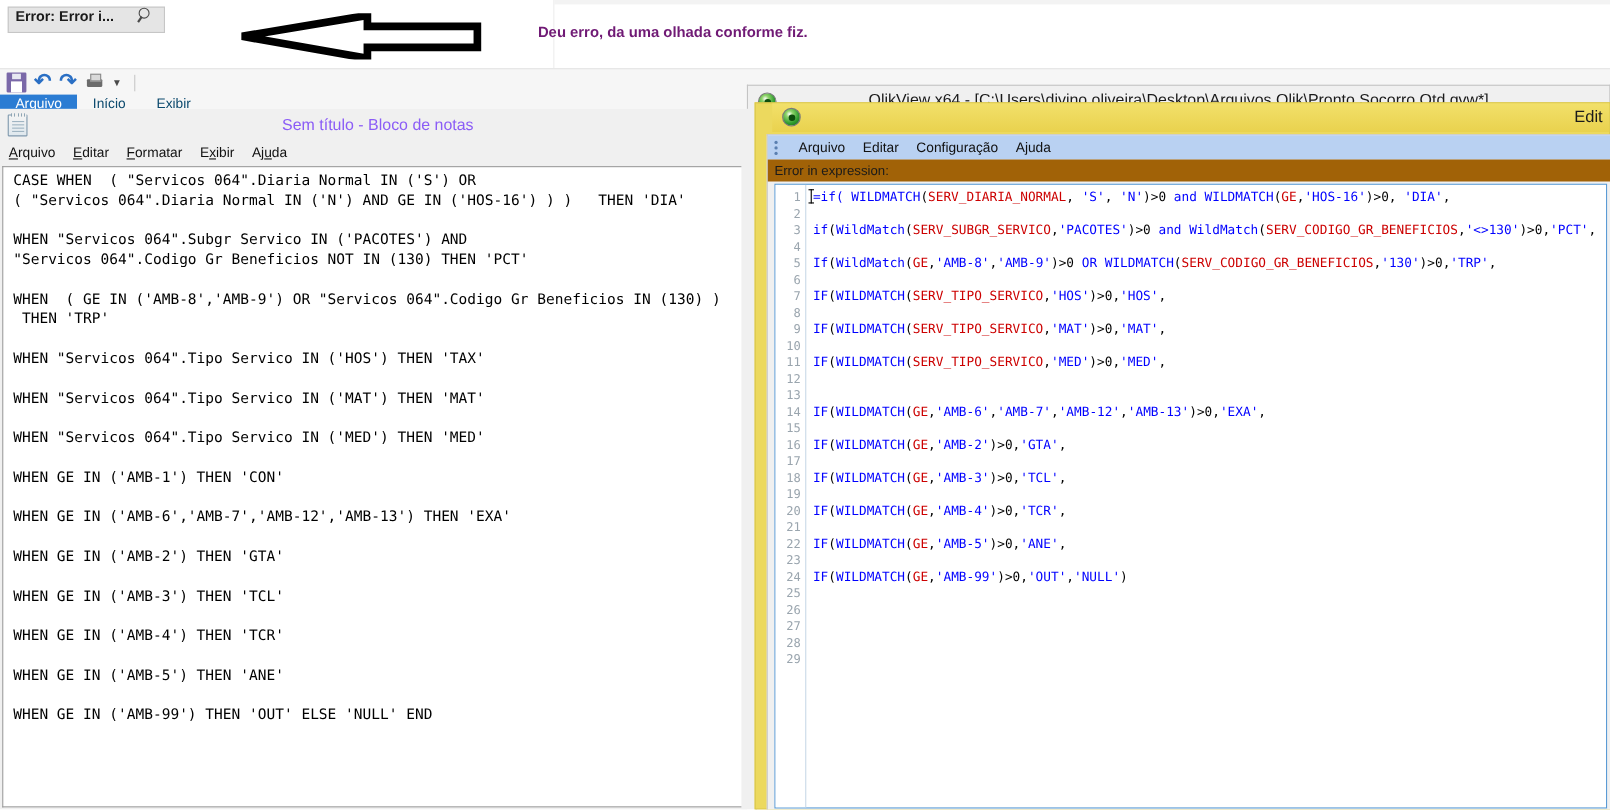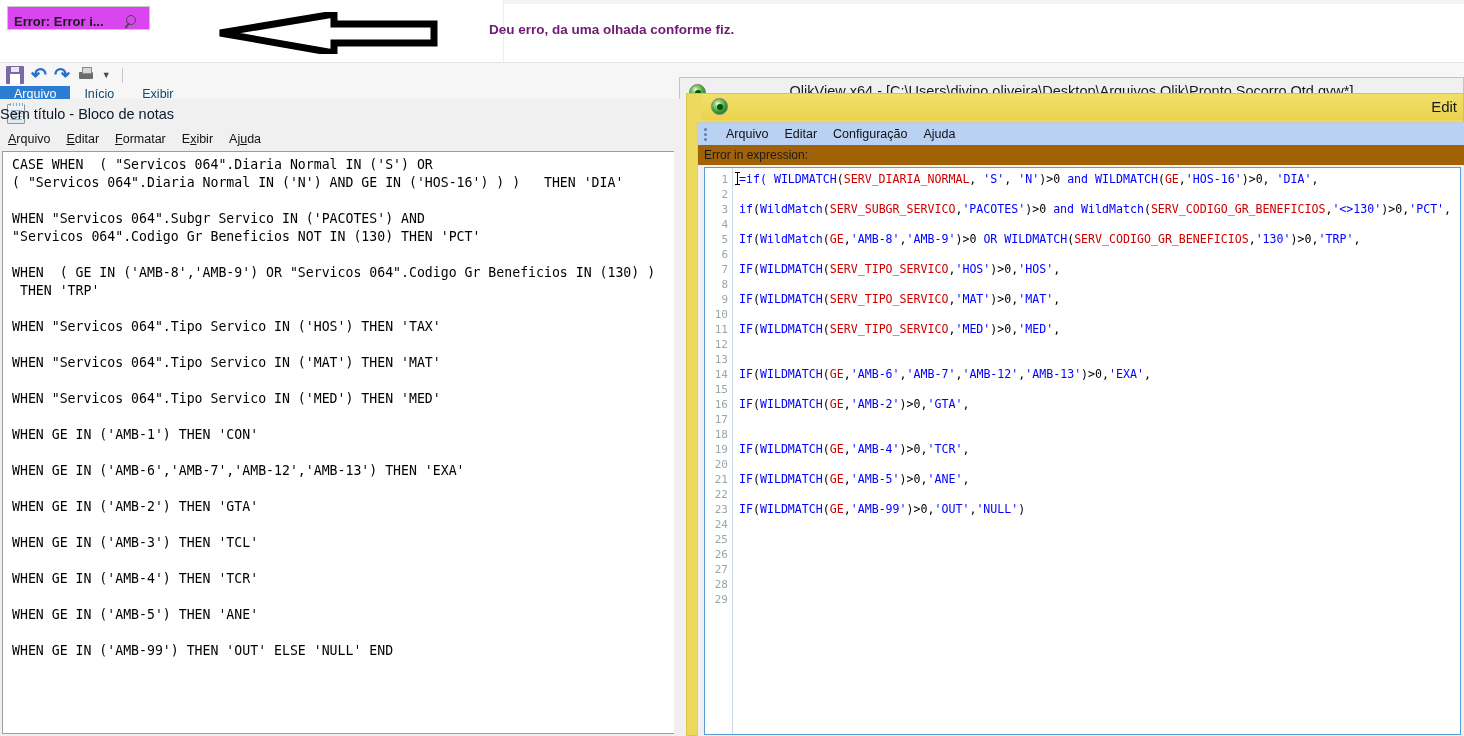--- a/index.html
+++ b/index.html
@@ -15,22 +15,22 @@
   .top-strip {
     position: absolute; left: 0; top: 0; width: 1464px; height: 5px;
     background: #ffffff;
   }
   .top-strip-a { position:absolute; left:253px; top:0; width:46px; height:4px; background:#d4d4d4; }
   .top-strip-b { position:absolute; left:299px; top:0; width:1165px; height:4px; background:#f3f3f3; }
 
   
   .error-field {
     position: absolute; left: 7px; top: 6px; width: 143px; height: 24px;
-    background: #d946ef; border: 1px solid #c6c6c6;
-    display: flex; align-items: flex-end; padding: 0 6px;
+    background: #e5e5e5; border: 1px solid #c6c6c6;
+    display: flex; align-items: flex-start; padding: 0 6px;
   }
   .error-field-text {
     font-size: 13px; font-weight: bold; color: #1b1b1b;
     flex: 1; white-space: nowrap; overflow: hidden;
   }
   .magnifier {
     width: 14px; height: 14px; position: relative; flex: none; margin-right: 4px;
   }
   .magnifier::before {
     content: ""; position: absolute; left: 1px; top: 0;
@@ -97,22 +97,22 @@
   }
   .np-icon::before {
     content:""; position:absolute; left:2px; top:-2px; width:14px; height:3px;
     background: repeating-linear-gradient(90deg,#8fa6b5 0 1px,#f0f0f0 1px 3px);
   }
   .np-icon::after {
     content:""; position:absolute; left:3px; top:5px; width:11px; height:1px;
     background:#9fb4c2; box-shadow: 0 3px 0 #9fb4c2, 0 6px 0 #9fb4c2, 0 9px 0 #9fb4c2;
   }
   .np-title {
-    position: absolute; left: 0; right: 0; text-align: left;
-    font-size: 14.5px; color: #0f172a;
+    position: absolute; left: 0; right: 0; text-align: center;
+    font-size: 14.5px; color: #8b5cf6;
   }
   .np-menubar {
     height: 22px; background: #f0f0f0; display: flex; align-items: center;
     padding-left: 8px; gap: 16px; border-bottom: 1px solid #f0f0f0;
   }
   .np-menu { font-size: 12.5px; color: #111111; }
   .np-menu u { text-decoration: underline; }
   .np-textarea {
     position: absolute; left: 2px; top: 52px; width: 672px; height: 583px;
     background: #ffffff; border: 1px solid #9c9c9c; border-right: none;
@@ -368,20 +368,21 @@
             <div class="cl">&nbsp;</div>
             <div class="cl"><span class="tok-blue">IF</span><span class="tok-blk">(</span><span class="tok-blue">WILDMATCH</span><span class="tok-blk">(</span><span class="tok-red">SERV_TIPO_SERVICO</span><span class="tok-blk">,</span><span class="tok-blue">'MAT'</span><span class="tok-blk">)&gt;0,</span><span class="tok-blue">'MAT'</span><span class="tok-blk">,</span></div>
             <div class="cl">&nbsp;</div>
             <div class="cl"><span class="tok-blue">IF</span><span class="tok-blk">(</span><span class="tok-blue">WILDMATCH</span><span class="tok-blk">(</span><span class="tok-red">SERV_TIPO_SERVICO</span><span class="tok-blk">,</span><span class="tok-blue">'MED'</span><span class="tok-blk">)&gt;0,</span><span class="tok-blue">'MED'</span><span class="tok-blk">,</span></div>
             <div class="cl">&nbsp;</div>
             <div class="cl">&nbsp;</div>
             <div class="cl"><span class="tok-blue">IF</span><span class="tok-blk">(</span><span class="tok-blue">WILDMATCH</span><span class="tok-blk">(</span><span class="tok-red">GE</span><span class="tok-blk">,</span><span class="tok-blue">'AMB-6'</span><span class="tok-blk">,</span><span class="tok-blue">'AMB-7'</span><span class="tok-blk">,</span><span class="tok-blue">'AMB-12'</span><span class="tok-blk">,</span><span class="tok-blue">'AMB-13'</span><span class="tok-blk">)&gt;0,</span><span class="tok-blue">'EXA'</span><span class="tok-blk">,</span></div>
             <div class="cl">&nbsp;</div>
             <div class="cl"><span class="tok-blue">IF</span><span class="tok-blk">(</span><span class="tok-blue">WILDMATCH</span><span class="tok-blk">(</span><span class="tok-red">GE</span><span class="tok-blk">,</span><span class="tok-blue">'AMB-2'</span><span class="tok-blk">)&gt;0,</span><span class="tok-blue">'GTA'</span><span class="tok-blk">,</span></div>
             <div class="cl">&nbsp;</div>
+            <div class="cl"><span class="tok-blue">IF</span><span class="tok-blk">(</span><span class="tok-blue">WILDMATCH</span><span class="tok-blk">(</span><span class="tok-red">GE</span><span class="tok-blk">,</span><span class="tok-blue">'AMB-3'</span><span class="tok-blk">)&gt;0,</span><span class="tok-blue">'TCL'</span><span class="tok-blk">,</span></div>
             <div class="cl">&nbsp;</div>
             <div class="cl"><span class="tok-blue">IF</span><span class="tok-blk">(</span><span class="tok-blue">WILDMATCH</span><span class="tok-blk">(</span><span class="tok-red">GE</span><span class="tok-blk">,</span><span class="tok-blue">'AMB-4'</span><span class="tok-blk">)&gt;0,</span><span class="tok-blue">'TCR'</span><span class="tok-blk">,</span></div>
             <div class="cl">&nbsp;</div>
             <div class="cl"><span class="tok-blue">IF</span><span class="tok-blk">(</span><span class="tok-blue">WILDMATCH</span><span class="tok-blk">(</span><span class="tok-red">GE</span><span class="tok-blk">,</span><span class="tok-blue">'AMB-5'</span><span class="tok-blk">)&gt;0,</span><span class="tok-blue">'ANE'</span><span class="tok-blk">,</span></div>
             <div class="cl">&nbsp;</div>
             <div class="cl"><span class="tok-blue">IF</span><span class="tok-blk">(</span><span class="tok-blue">WILDMATCH</span><span class="tok-blk">(</span><span class="tok-red">GE</span><span class="tok-blk">,</span><span class="tok-blue">'AMB-99'</span><span class="tok-blk">)&gt;0,</span><span class="tok-blue">'OUT'</span><span class="tok-blk">,</span><span class="tok-blue">'NULL'</span><span class="tok-blk">)</span></div>
             <div class="cl">&nbsp;</div>
             <div class="cl">&nbsp;</div>
             <div class="cl">&nbsp;</div>
             <div class="cl">&nbsp;</div>

